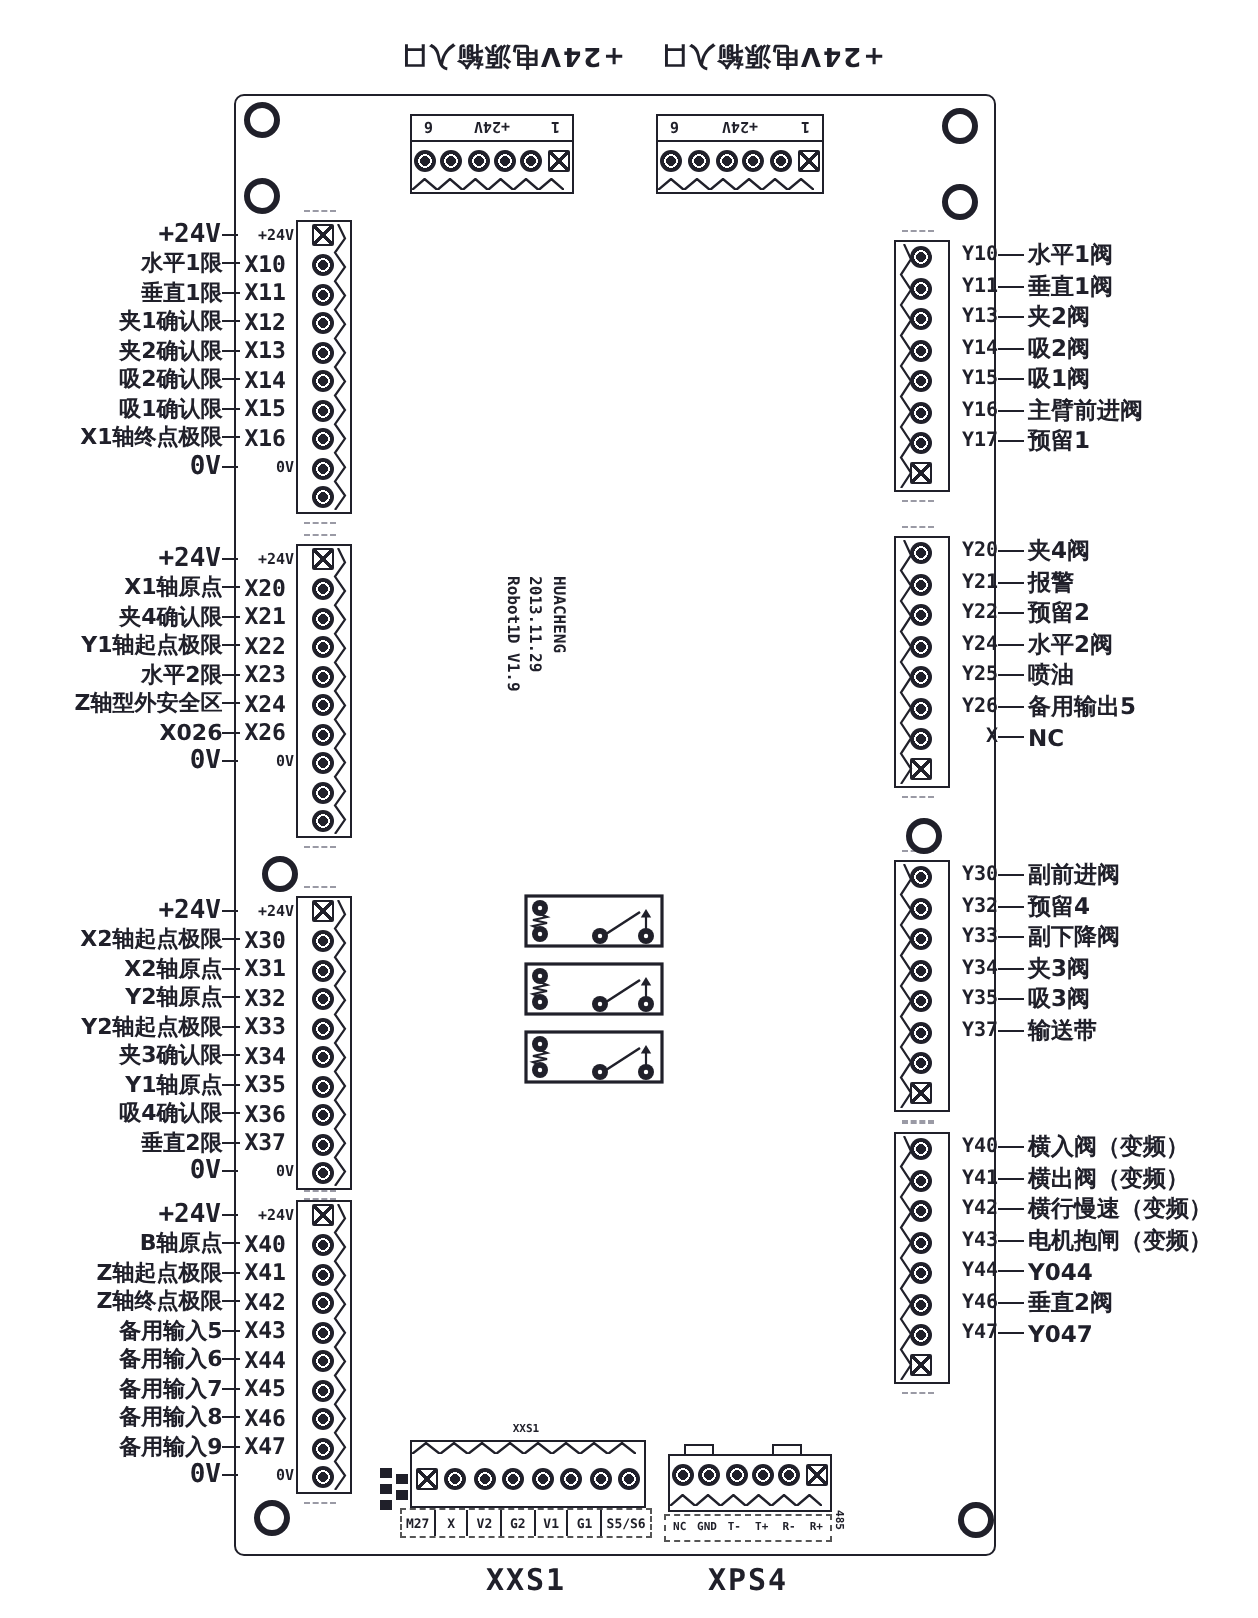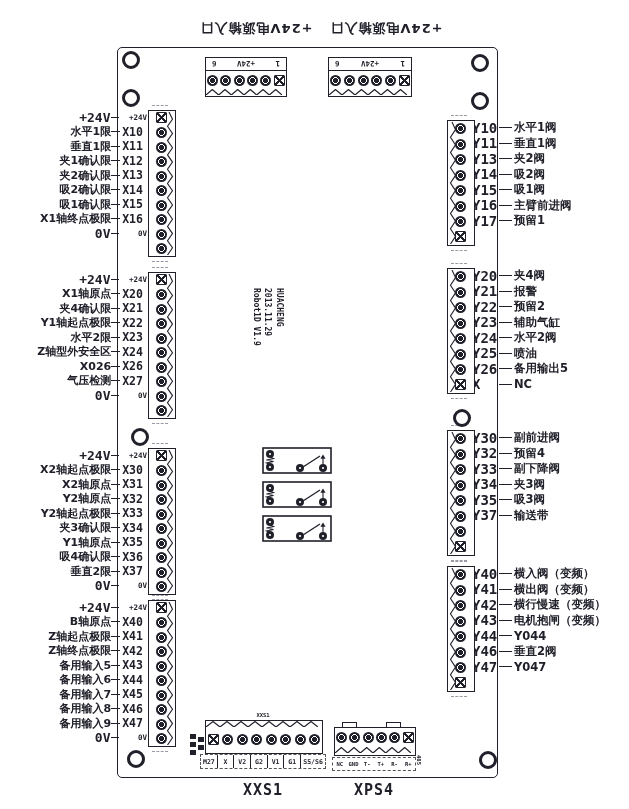--- a/index.html
+++ b/index.html
@@ -13,21 +13,21 @@
   .lblock,.rblock{position:absolute;}
   .lrow{display:flex;align-items:center;height:14.5px;}
   .rrow{display:flex;align-items:center;height:15.5px;}
   .lab{width:112px;text-align:right;font-size:11px;font-weight:600;white-space:nowrap;letter-spacing:0;}
   .lab.big{font-family:"DejaVu Sans Mono","Liberation Mono",monospace;font-size:13px;font-weight:600;}
   .tick{width:9px;border-top:1.5px solid #20202a;}
   .rtick{width:13px;border-top:1.5px solid #20202a;}
   .num{width:28px;padding-left:2px;font-family:"DejaVu Sans Mono","Liberation Mono",monospace;
     font-size:11.5px;font-weight:600;white-space:nowrap;}
   .num.inner{font-size:7.5px;text-align:right;padding:0 3px 0 0;}
-  .rnum{width:27px;font-family:"DejaVu Sans Mono","Liberation Mono",monospace;font-size:14px;font-weight:600;}
+  .rnum{width:27px;font-family:"DejaVu Sans Mono","Liberation Mono",monospace;font-size:10px;font-weight:600;text-align:right;}
   .rlab{font-size:11.5px;font-weight:600;white-space:nowrap;padding-left:2px;}
   
   .vconn{position:absolute;width:26px;border:1.6px solid #20202a;background:#fff;}
   .vconn:before,.vconn:after{content:"";position:absolute;left:3px;right:7px;border-top:1.4px dashed #9a9aa5;}
   .vconn:before{top:-6px;} .vconn:after{bottom:-6px;}
   .pin{position:absolute;width:11px;height:11px;border-radius:50%;
     background:radial-gradient(circle,#20202a 0 2.4px,#fff 2.4px 3.4px,#20202a 3.4px 100%);}
   .pin.sq{border-radius:1px;background:
     linear-gradient(45deg,transparent 42%,#20202a 42% 58%,transparent 58%),
     linear-gradient(-45deg,transparent 42%,#20202a 42% 58%,transparent 58%);
@@ -177,25 +177,20 @@
         <div class="lab">Z轴型外安全区</div>
         <div class="tick"></div>
         <div class="num">X24</div>
       </div>
       <div class="lrow">
         <div class="lab">X026</div>
         <div class="tick"></div>
         <div class="num">X26</div>
       </div>
       <div class="lrow">
-        <div class="lab">气压检测</div>
-        <div class="tick"></div>
-        <div class="num">X27</div>
-      </div>
-      <div class="lrow">
         <div class="lab big">0V</div>
         <div class="tick"></div>
         <div class="num inner">0V</div>
       </div>
     </div>
     <div class="vconn" style="left: 148px; top: 272px; height: 145px;">
       <svg class="zig" style="right:1px" width="8" height="143" viewBox="0 0 8 143">
   <polyline points="3,0 6.5,7.2 1.5,14.3 6.5,21.5 1.5,28.6 6.5,35.8 1.5,42.9 6.5,50.1 1.5,57.2 6.5,64.4 1.5,71.5 6.5,78.7 1.5,85.8 6.5,93.0 1.5,100.1 6.5,107.3 1.5,114.4 6.5,121.6 1.5,128.7 6.5,135.8 1.5,143.0" fill="none" stroke="#20202a" stroke-width="1.1"></polyline>
       </svg>
       <div class="pin sq" style="left: 7px; top: 1.25px;"></div>
@@ -401,25 +396,20 @@
       </div>
       <div class="rrow">
         <div class="rnum">Y21</div>
         <div class="rtick"></div>
         <div class="rlab">报警</div>
       </div>
       <div class="rrow">
         <div class="rnum">Y22</div>
         <div class="rtick"></div>
         <div class="rlab">预留2</div>
-      </div>
-      <div class="rrow">
-        <div class="rnum">Y23</div>
-        <div class="rtick"></div>
-        <div class="rlab">辅助气缸</div>
       </div>
       <div class="rrow">
         <div class="rnum">Y24</div>
         <div class="rtick"></div>
         <div class="rlab">水平2阀</div>
       </div>
       <div class="rrow">
         <div class="rnum">Y25</div>
         <div class="rtick"></div>
         <div class="rlab">喷油</div>

